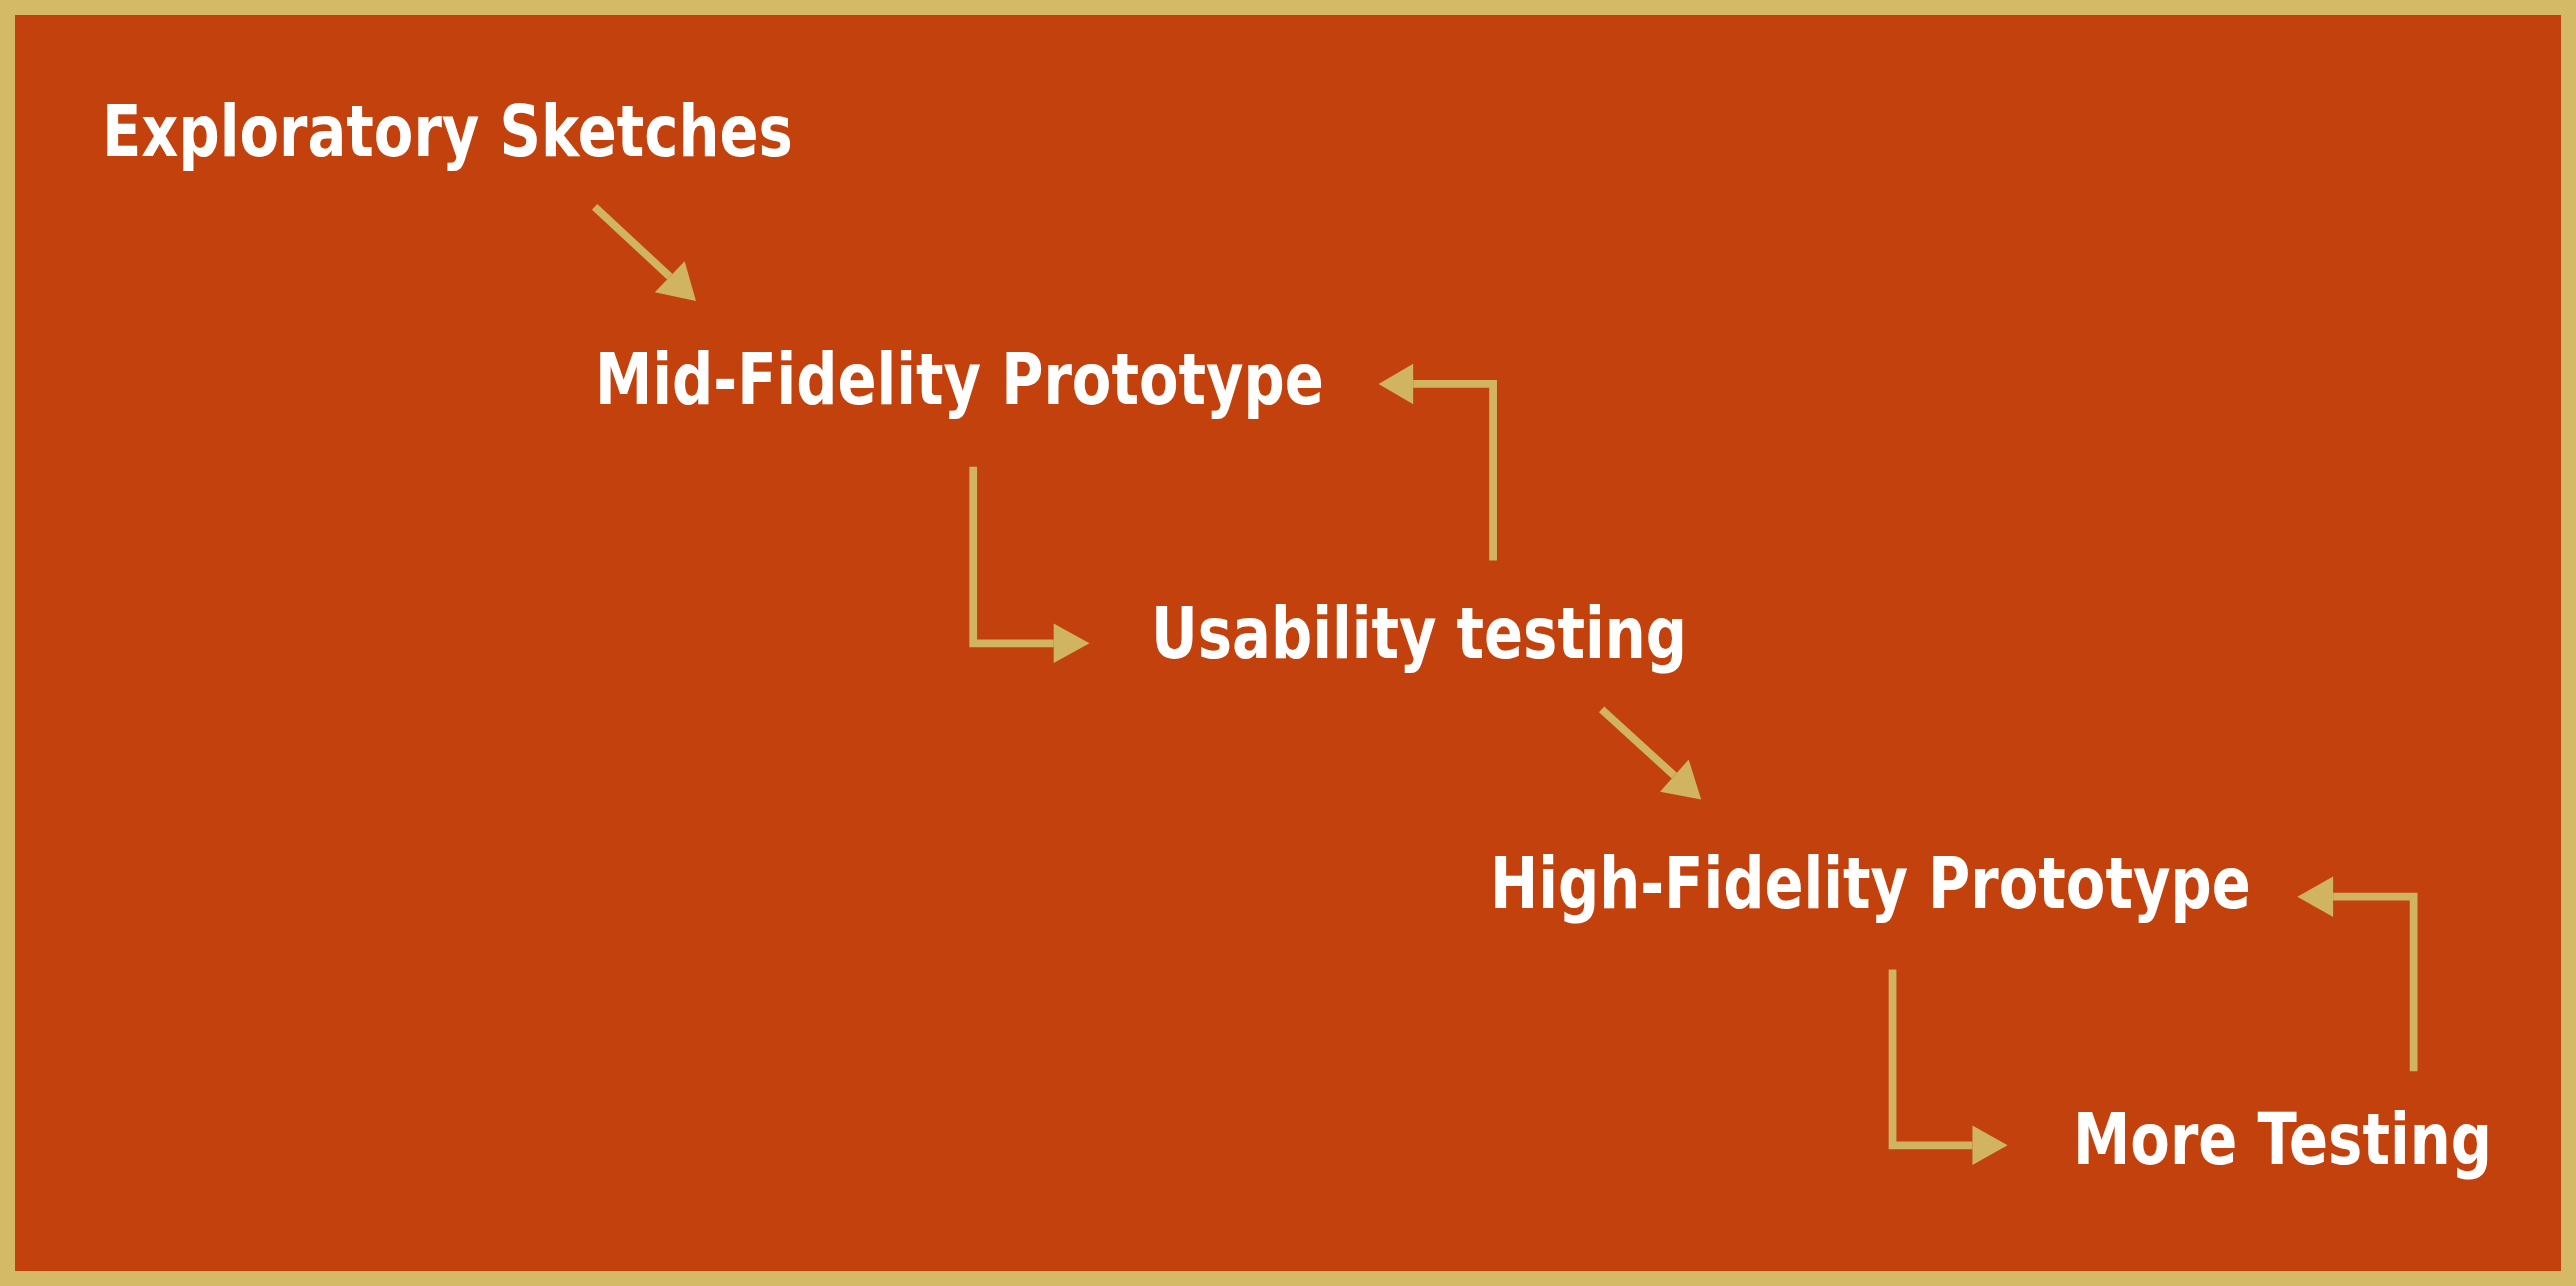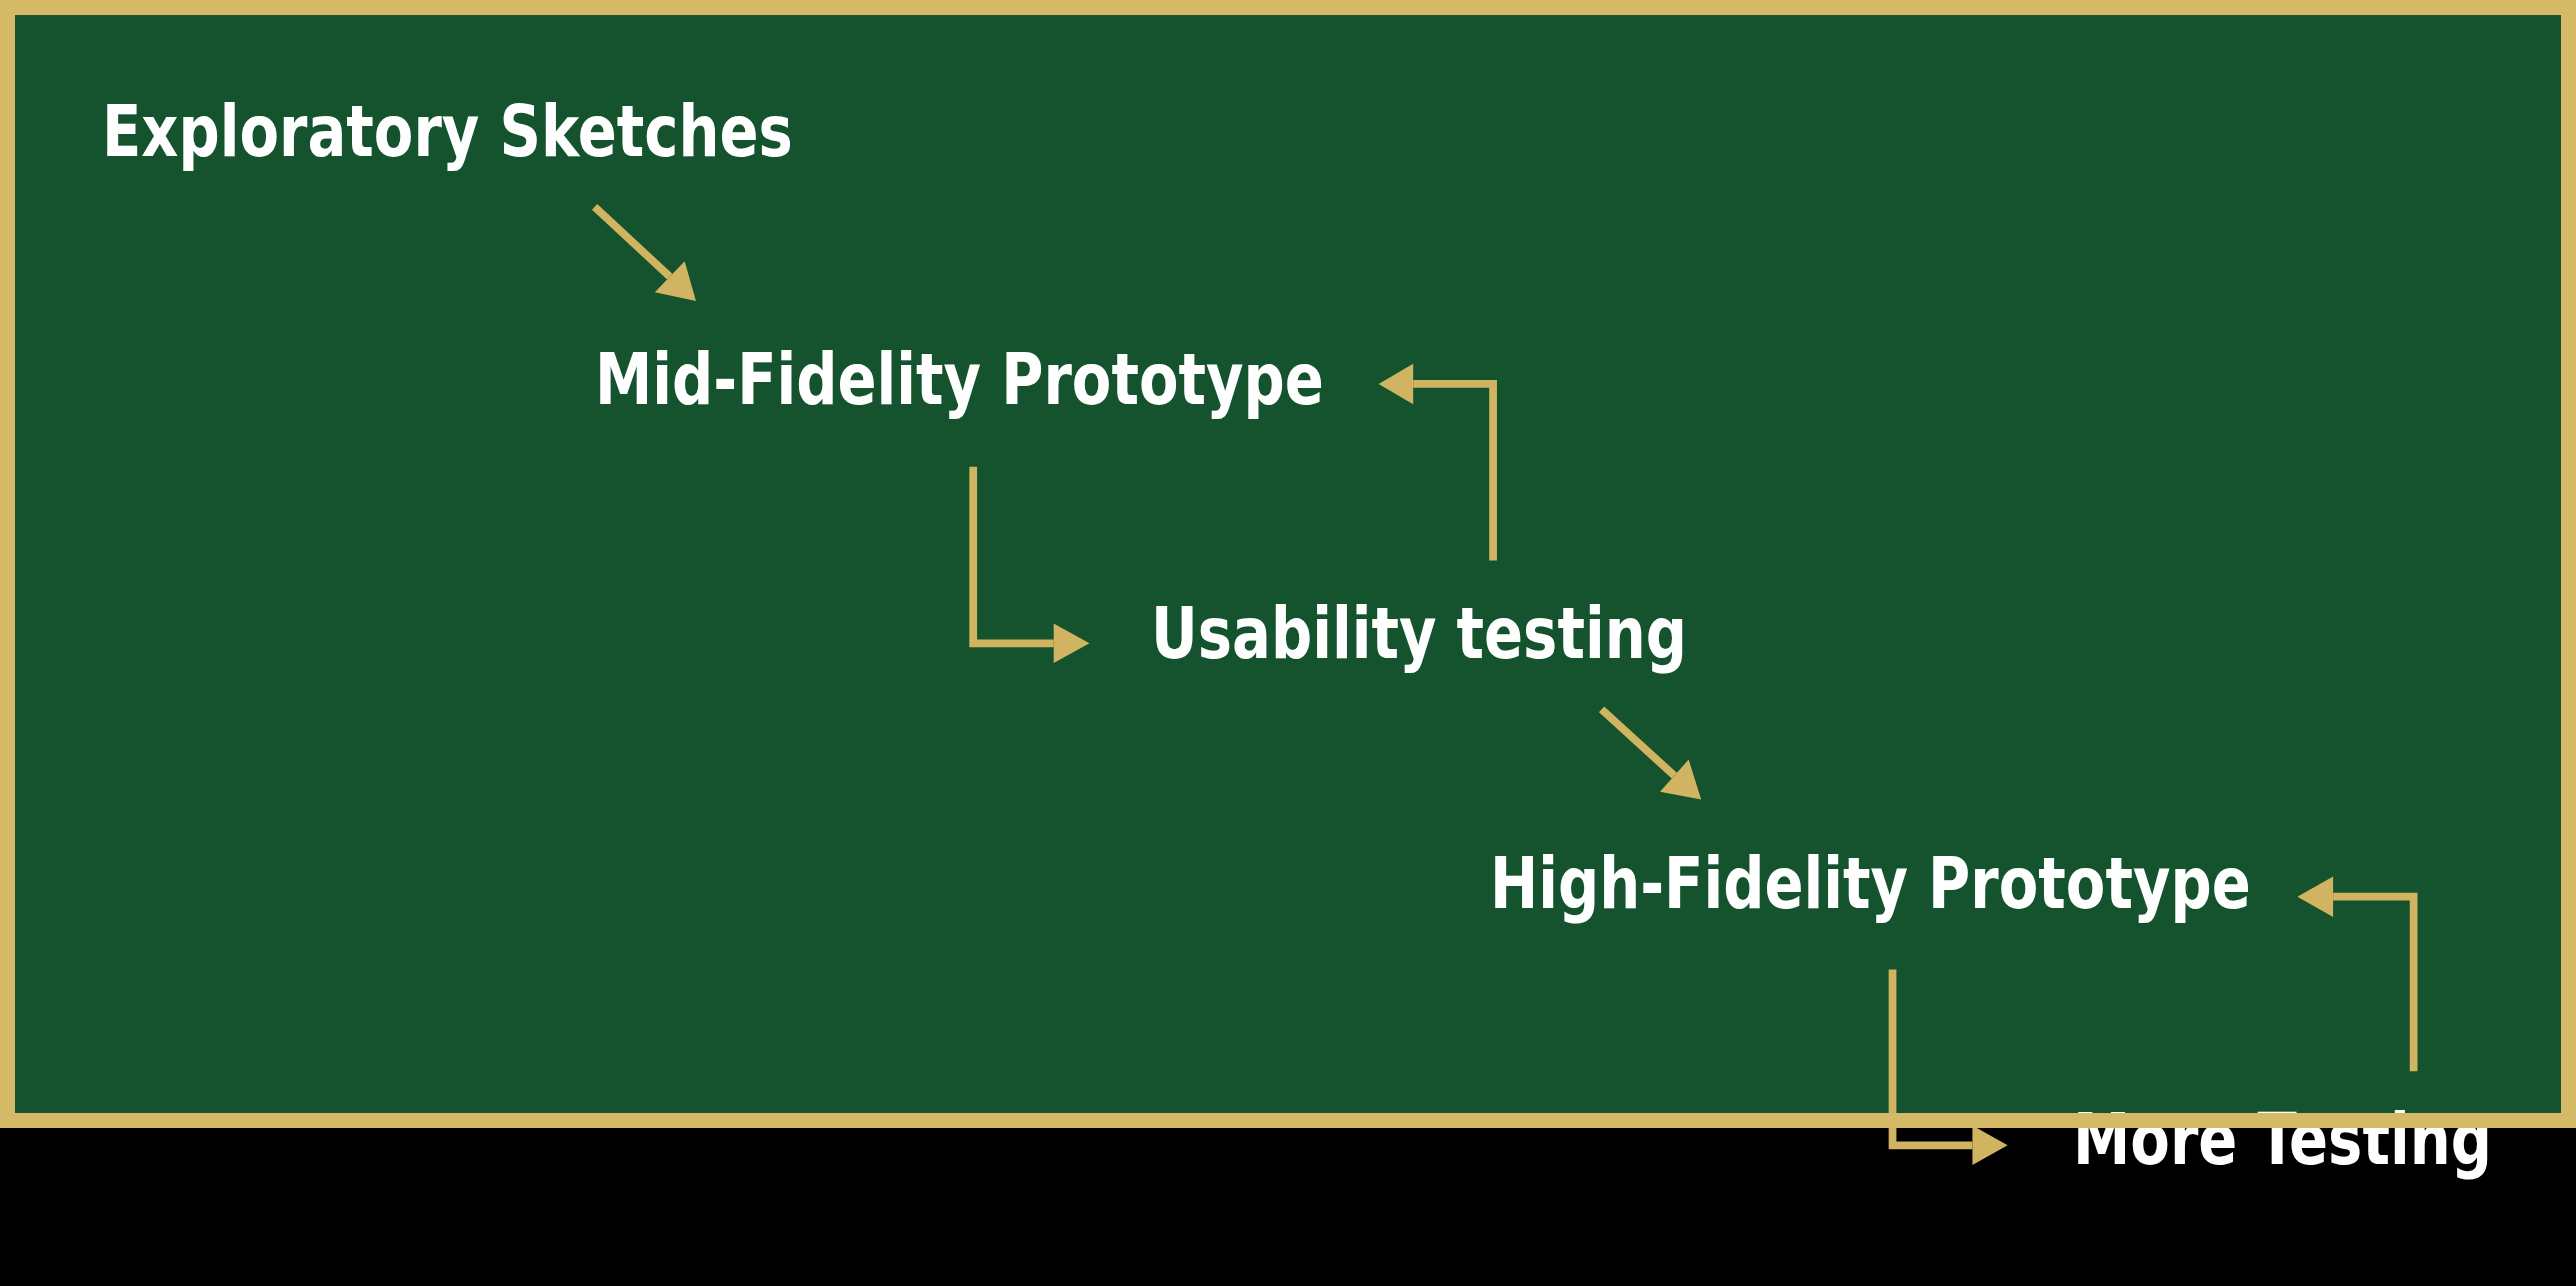--- a/index.html
+++ b/index.html
@@ -7,22 +7,22 @@
     padding: 0;
     width: 2576px;
     height: 1286px;
     background: #000000;
     overflow: hidden;
   }
   .canvas {
     position: absolute;
     left: 0; top: 0;
     width: 2576px;
-    height: 1128px;
-    background: #14532d;
+    height: 1286px;
+    background: #c2410c;
   }
   .frame {
     position: absolute;
     left: 0; top: 0; right: 0; bottom: 0;
     border: 15px solid #d4b967;
     box-sizing: border-box;
     pointer-events: none;
   }
   .label {
     position: absolute;

